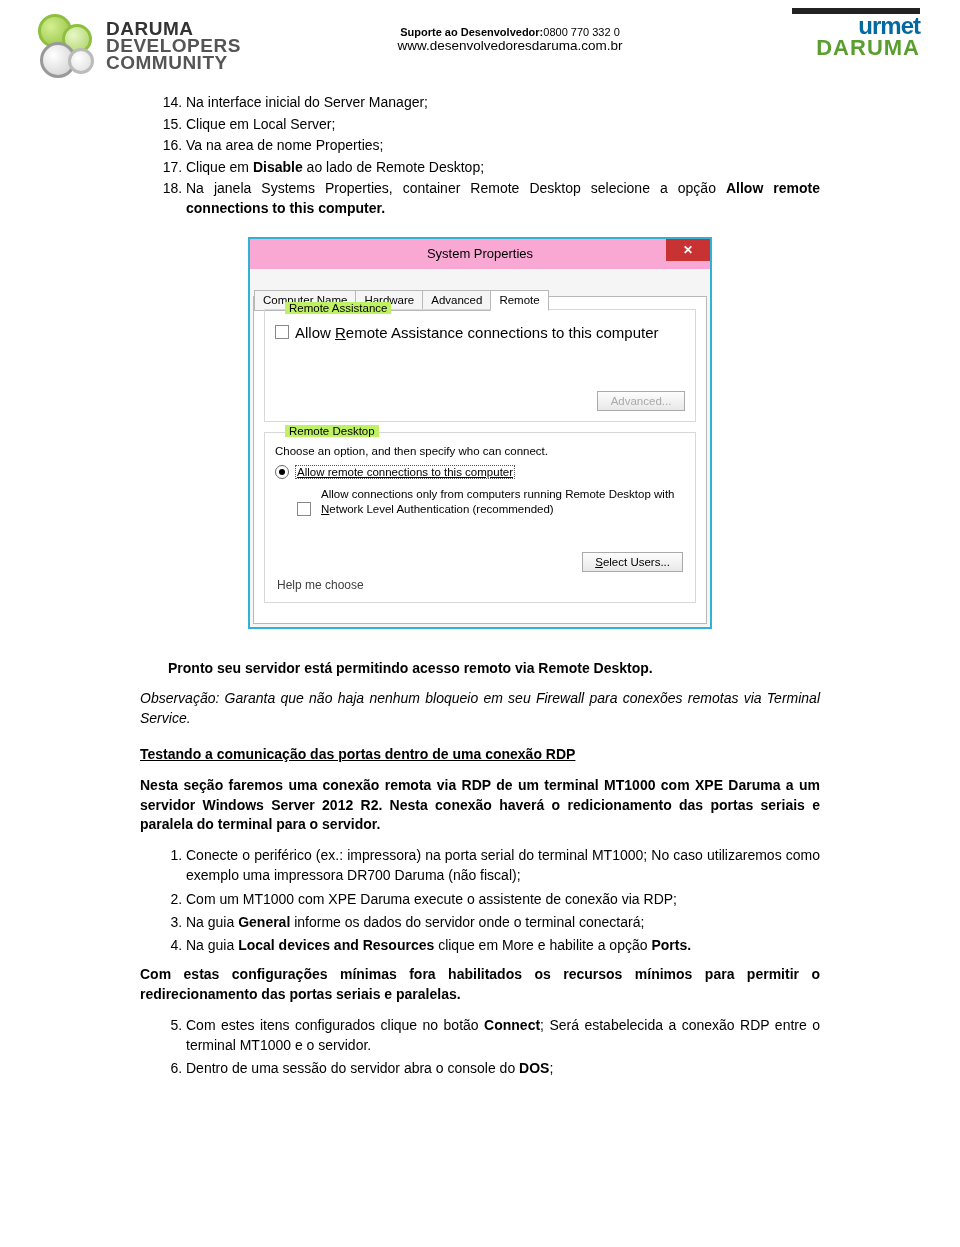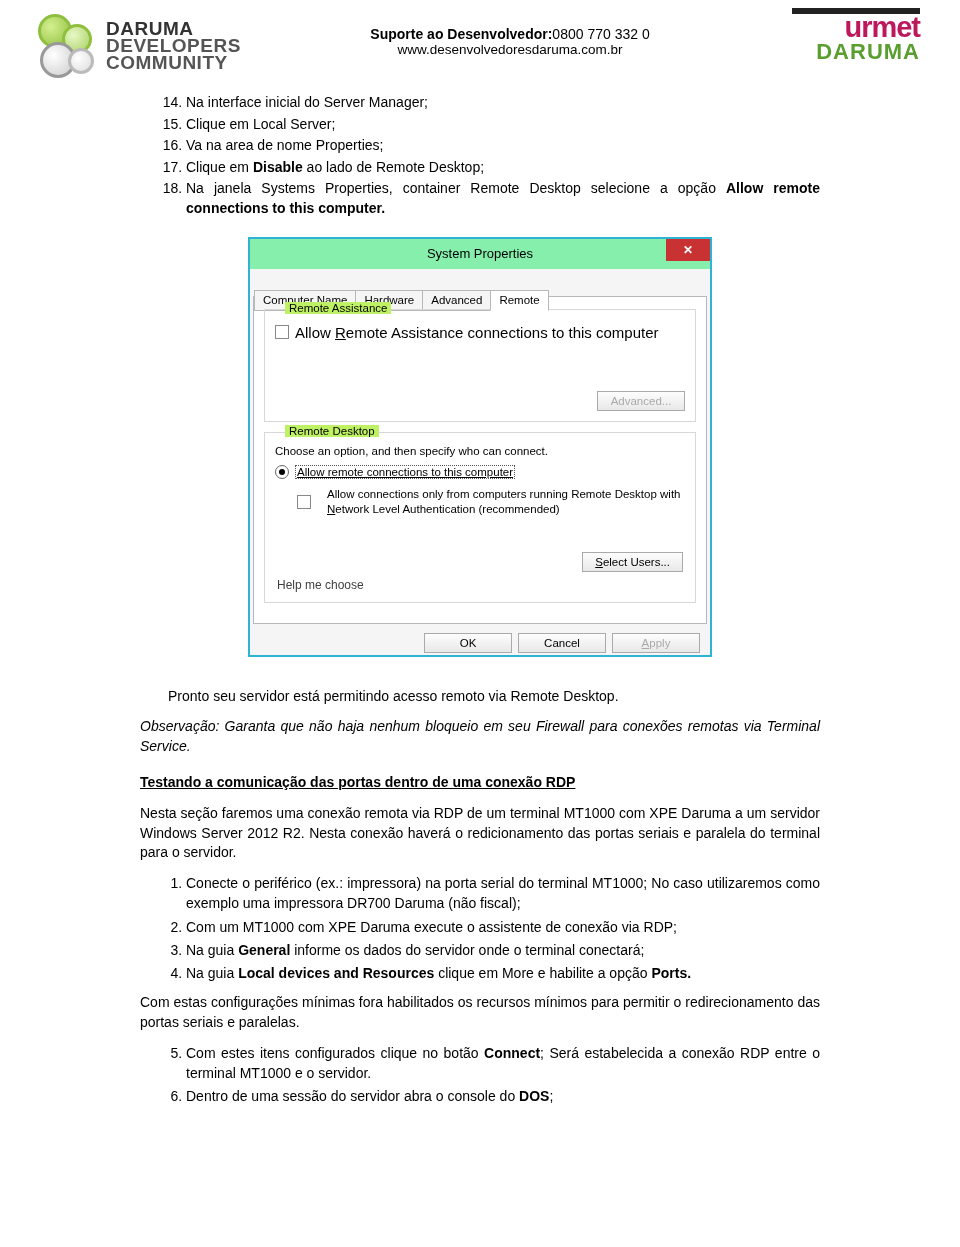--- a/index.html
+++ b/index.html
@@ -22,59 +22,59 @@
   .logo-left { width: 200px; height: 75px; display:flex; align-items:center; }
   .ddc-circles { position:relative; width:60px; height:60px; flex-shrink:0; }
   .circ { position:absolute; border-radius:50%; border:3px solid; }
   .c1 { width:28px; height:28px; border-color:#8fbf3f; background:radial-gradient(circle at 35% 35%, #d4f090, #8fbf3f); left:-2px; top:-2px; }
   .c2 { width:24px; height:24px; border-color:#8fbf3f; background:radial-gradient(circle at 35% 35%, #e8f8c8, #a8d060); left:22px; top:8px; }
   .c3 { width:30px; height:30px; border-color:#999; background:radial-gradient(circle at 35% 35%, #fff, #ccc); left:0px; top:26px; }
   .c4 { width:20px; height:20px; border-color:#bbb; background:radial-gradient(circle at 35% 35%, #fff, #ddd); left:28px; top:32px; }
   .ddc-text { font-family: Arial Black, Arial, sans-serif; font-weight:900; line-height:0.9; color:#555; letter-spacing:0.5px; font-size:19px; margin-left:6px; }
   .ddc-text .first { color:#333; }
   .header-center { flex:1; text-align:center; padding-top:18px; }
-  .hc-line1 { font-size:14px; }
+  .hc-line1 { font-size:11px; }
   .hc-line1 b { font-weight:bold; }
   .hc-line2 { font-size:13.5px; }
   .logo-right { width:140px; text-align:right; }
-  .urmet { font-family: Arial Black, Arial, sans-serif; font-weight:900; font-size:29px; color:#be185d; letter-spacing:-1px; line-height:0.8; }
+  .urmet { font-family: Arial Black, Arial, sans-serif; font-weight:900; font-size:24px; color:#0369a1; letter-spacing:-1px; line-height:0.8; }
   .urmet-bar { height:6px; background:#222; width:128px; margin-left:auto; margin-bottom:2px; }
   .daruma { font-family: Arial Black, Arial, sans-serif; color:#5a9e2f; font-size:22px; font-weight:900; letter-spacing:1px; line-height:1; margin-top:2px; }
   .content { padding: 0 100px; }
   ol.steps { margin:4px 0 18px 0; padding-left:46px; }
   ol.steps li { margin:2px 0; line-height:1.4; text-align:justify;}
   .bold { font-weight:bold; }
   
   .dialog-wrap { display:flex; justify-content:center; margin:10px 0 30px 0; }
   .dialog { width:460px; border:2px solid #2fb2d4; background:#f5f5f5; font-family: "Segoe UI", Tahoma, sans-serif; font-size:12px; color:#000; }
-  .titlebar { background:#86efac; color:#000; height:30px; display:flex; align-items:center; justify-content:center; position:relative; }
+  .titlebar { background:#f9a8d4; color:#000; height:30px; display:flex; align-items:center; justify-content:center; position:relative; }
   .titlebar-text { font-size:13px; }
   .closebtn { position:absolute; right:0; top:0; width:44px; height:22px; background:#c93232; color:#fff; display:flex; align-items:center; justify-content:center; font-weight:bold; font-size:12px; }
   .tabstrip { display:flex; padding:6px 4px 0 4px; background:#f5f5f5; }
   .tab { border:1px solid #b8b8b8; padding:3px 8px 4px 8px; font-size:11.5px; margin-right:-1px; background:#f5f5f5; position:relative; top:15px; cursor:default;}
   .tab.active { background:#fff; border-bottom:1px solid #fff; z-index:2; }
   .tabbody { border:1px solid #b8b8b8; margin:0 3px 3px 3px; background:#fff; padding:6px 0 10px 0; }
   .group { border:1px solid #d8d8d8; margin:6px 10px 10px 10px; padding:8px 10px 10px 10px; position:relative; }
   .group-title { position:absolute; top:-8px; left:20px; background:#bef264; padding:0 4px; font-size:11.5px; }
   .chk { display:flex; align-items:center; gap:6px; margin:6px 0; font-size:15px; }
   .chkbox { width:12px; height:12px; border:1px solid #888; background:#fff; flex-shrink:0; }
   .radio { display:flex; align-items:center; gap:6px; margin:8px 0; font-size:11.5px; }
   .radiodot { width:12px; height:12px; border:1px solid #666; border-radius:50%; display:flex; align-items:center; justify-content:center; flex-shrink:0; }
   .radiodot.filled::after { content:""; width:6px; height:6px; background:#000; border-radius:50%; display:block; }
   .btn { border:1px solid #aaa; background:linear-gradient(#fdfdfd,#e8e8e8); padding:3px 12px; font-size:11.5px; min-width:62px; text-align:center; cursor:default; }
   .btn.dis { color:#aaa; }
   .btnrow { display:flex; justify-content:flex-end; gap:6px; padding:6px 10px 2px 10px; }
   .rightbtn { display:flex; justify-content:flex-end; margin-top:50px; }
   .dotted { border:1px dotted #555; padding:0 1px;text-decoration:underline; }
   .link { color:#404040; cursor:pointer;margin-top:46px; }
   .u { text-decoration:underline; }
-  .indent-check { margin-left:22px; display:flex; align-items:center; gap:16px; font-size:11.5px; margin-top:8px;}
+  .indent-check { margin-left:22px; display:flex; align-items:flex-end; gap:10px; font-size:11.5px; margin-top:8px;}
   .indent-check .chkbox { margin-top:1px; }
   .bottomrow { display:flex; justify-content:space-between; align-items:center; margin-top:16px; padding:0 2px; }
-  .para { margin:10px 0; line-height:1.4; text-align:justify; }
+  .para { margin:10px 0; line-height:1.4; text-align:justify;font-weight:bold; }
   .obs { font-style:italic; line-height:1.4; text-align:justify; margin:10px 0 18px 0;}
   .section-h { text-decoration:underline; font-weight:bold; margin:16px 0 14px 0; }
   ol.num2 { margin:8px 0; padding-left:46px; }
   ol.num2 li { margin:3px 0; line-height:1.45; text-align:justify;}
 </style>
 </head>
 <body>
 
 <div class="page">
   <div class="header">
@@ -146,25 +146,20 @@
             <div class="indent-check">
               <div class="chkbox"></div>
               <span style="line-height:1.3;"><span>Allow connections only from computers running Remote Desktop with </span><span class="u">N</span><span>etwork Level Authentication (recommended)</span></span>
             </div>
             <div class="bottomrow">
               <span class="link">Help me choose</span>
               <div class="btn"><span class="u">S</span><span>elect Users...</span></div>
             </div>
           </div>
         </div>
-        <div class="btnrow">
-          <div class="btn">OK</div>
-          <div class="btn">Cancel</div>
-          <div class="btn dis"><span class="u">A</span><span>pply</span></div>
-        </div>
       </div>
     </div>
 
     <div class="para" style="text-indent:28px;">Pronto seu servidor está permitindo acesso remoto via Remote Desktop.</div>
     <div class="obs">Observação: Garanta que não haja nenhum bloqueio em seu Firewall para conexões remotas via Terminal Service.</div>
 
     <div class="section-h">Testando a comunicação das portas dentro de uma conexão RDP</div>
     <div class="para">Nesta seção faremos uma conexão remota via RDP de um terminal MT1000 com XPE Daruma a um servidor Windows Server 2012 R2. Nesta conexão haverá o redicionamento das portas seriais e paralela do terminal para o servidor.</div>
 
     <ol class="num2" start="1">

